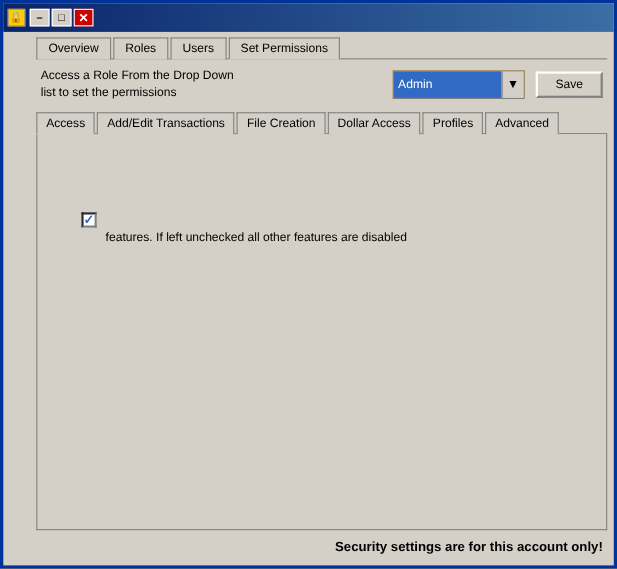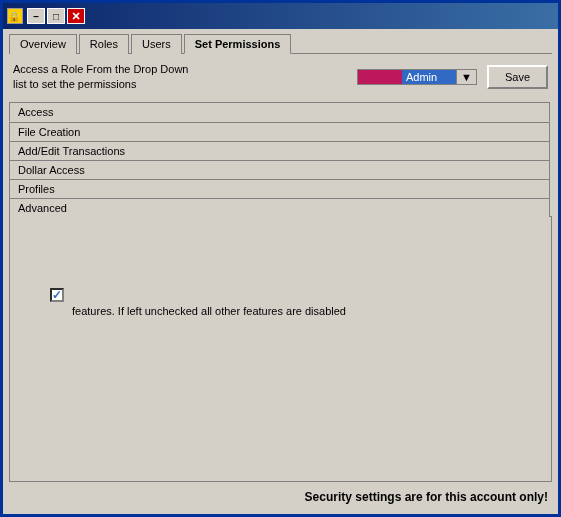--- a/index.html
+++ b/index.html
@@ -76,20 +76,21 @@
       background: #cc0000;
       color: white;
       font-size: 11px;
     }
 
     .window-content {
       flex: 1;
       display: flex;
       flex-direction: column;
       padding: 4px 6px 6px 6px;
+      margin-left: 24px;
     }
 
     
     .main-tabs {
       display: flex;
       gap: 0;
       border-bottom: 1px solid #808080;
       flex-shrink: 0;
     }
 
@@ -102,21 +103,21 @@
       font-size: 11px;
       margin-right: 2px;
       position: relative;
       bottom: -1px;
     }
 
     .main-tab.active {
       background: #d4d0c8;
       border-bottom: 1px solid #d4d0c8;
       z-index: 1;
-      font-weight: bold;
+      font-weight: normal;
     }
 
     
     .controls-row {
       display: flex;
       align-items: center;
       padding: 8px 4px;
       gap: 10px;
       flex-shrink: 0;
     }
@@ -124,24 +125,23 @@
     .controls-label {
       font-size: 11px;
       flex: 1;
       line-height: 1.4;
     }
 
     .dropdown-wrapper {
       display: flex;
       align-items: center;
       border: 1px solid #808080;
-      background: #be185d;
-      height: 16px;
+      background: #eab308;
+      height: 26px;
       width: 120px;
-      padding-left: 44px;
     }
 
     .dropdown-value {
       flex: 1;
       padding: 2px 4px;
       font-size: 11px;
       background: #316ac5;
       color: white;
       height: 100%;
       display: flex;
@@ -169,21 +169,20 @@
       font-size: 11px;
       height: 24px;
     }
 
     
     .inner-tabs {
       display: flex;
       gap: 0;
       border-bottom: 1px solid #808080;
       flex-shrink: 0;
-      flex-direction: column;
     }
 
     .inner-tab {
       padding: 3px 8px;
       border: 1px solid #808080;
       border-bottom: none;
       background: #d4d0c8;
       cursor: pointer;
       font-size: 11px;
       margin-right: 2px;
@@ -282,22 +281,22 @@
       </div>
       <div class="dropdown-wrapper">
         <div class="dropdown-value">Admin</div>
         <div class="dropdown-arrow">▼</div>
       </div>
       <button class="save-btn">Save</button>
     </div>
 
     <div class="inner-tabs">
       <div class="inner-tab active">Access</div>
+      <div class="inner-tab">Add/Edit Transactions</div>
       <div class="inner-tab">File Creation</div>
-      <div class="inner-tab">Add/Edit Transactions</div>
       <div class="inner-tab">Dollar Access</div>
       <div class="inner-tab">Profiles</div>
       <div class="inner-tab">Advanced</div>
     </div>
 
     <div class="panel">
       <div class="access-item">
         <div class="checkbox-wrapper">
           <span class="checkbox-check">✓</span>
         </div>

